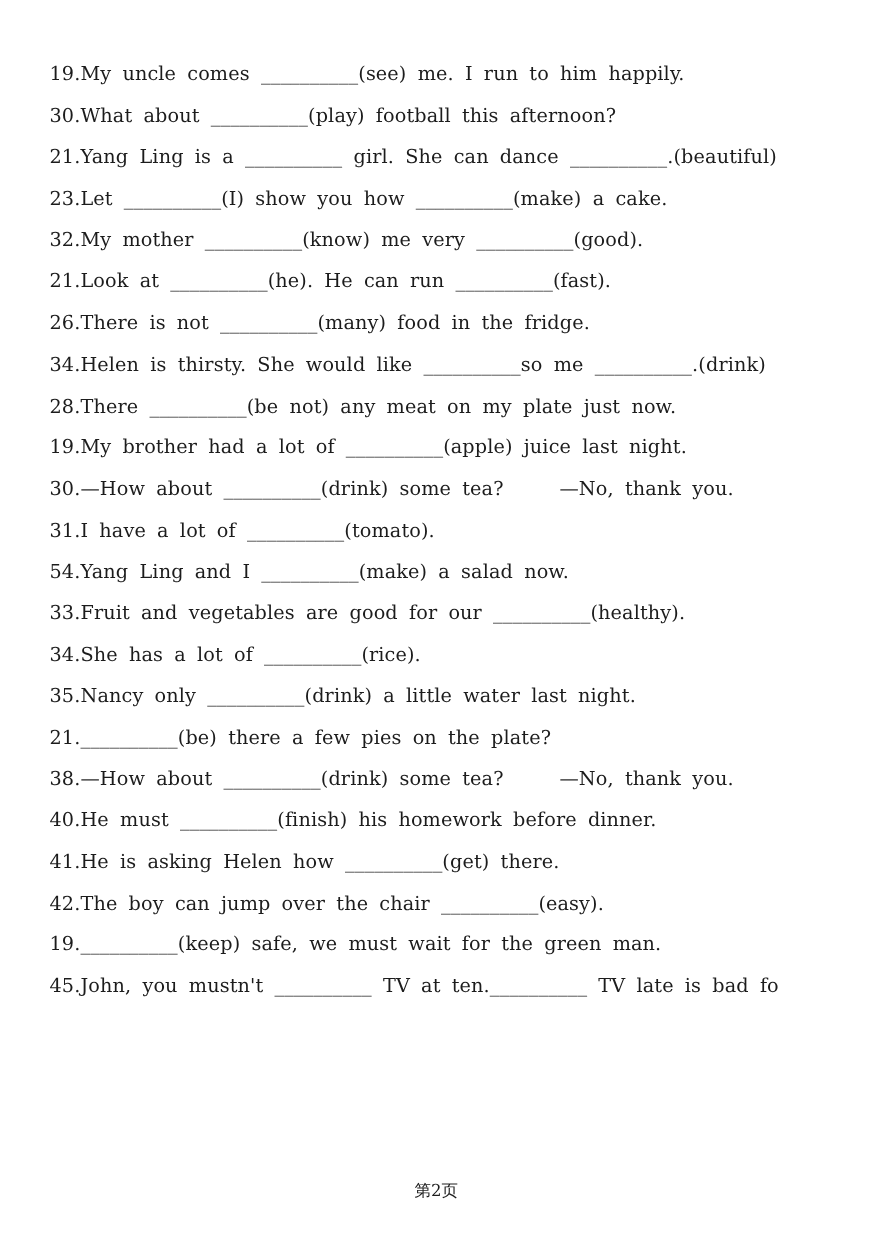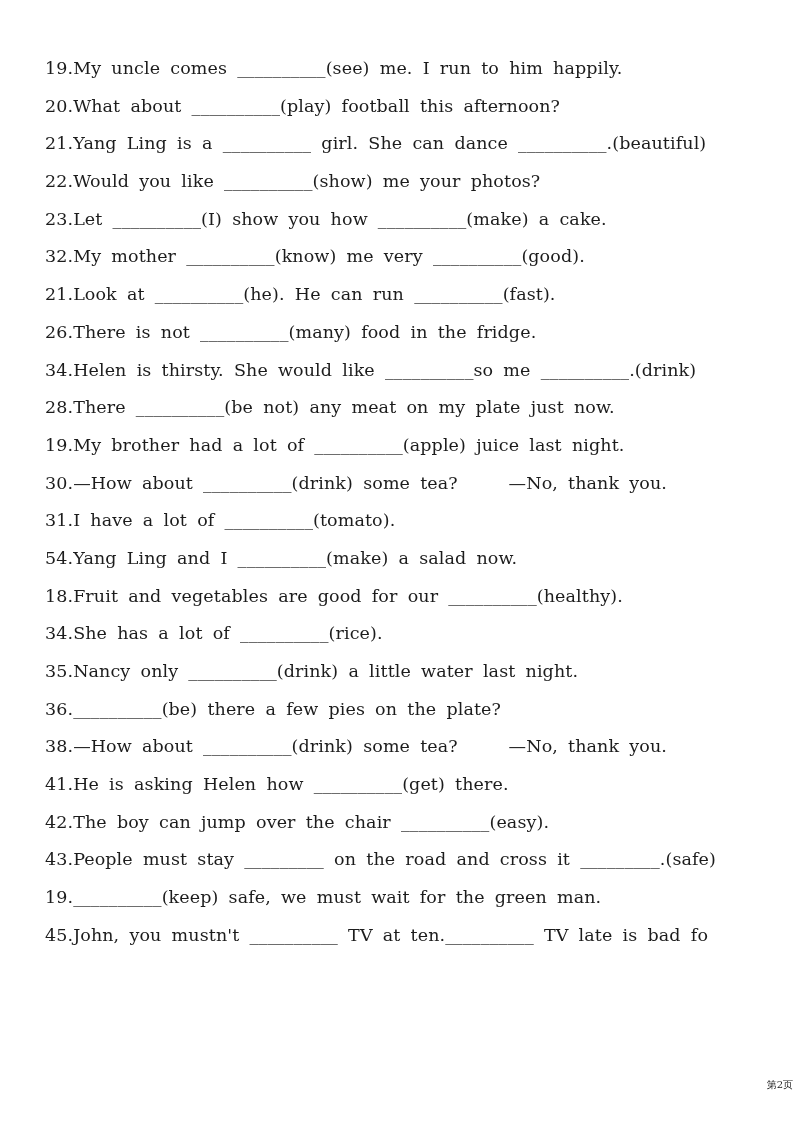--- a/index.html
+++ b/index.html
@@ -29,50 +29,49 @@
     font-size: 17.5px;
     white-space: pre;
     word-spacing: 4.5px;
     letter-spacing: 0.1px;
   }
   .footer {
     position: absolute;
     bottom: 30px;
     left: 0;
     width: 100%;
-    text-align: right;
-    font-size: 10px;
+    text-align: center;
+    font-size: 15px;
     color: #1c1c1c;
     font-family: "DejaVu Serif", "Liberation Serif", serif;
   }
 </style>
 </head>
 <body>
 
 <div class="page">
   <div class="content">
     <div class="line">19.My uncle comes __________(see) me. I run to him happily.</div>
-    <div class="line">20.What about __________(play) football this afternoon?</div>
+    <div class="line">30.What about __________(play) football this afternoon?</div>
     <div class="line">21.Yang Ling is a __________ girl. She can dance __________.(beautiful)</div>
-    <div class="line">22.Would you like __________(show) me your photos?</div>
     <div class="line">23.Let __________(I) show you how __________(make) a cake.</div>
     <div class="line">32.My mother __________(know) me very __________(good).</div>
     <div class="line">21.Look at __________(he). He can run __________(fast).</div>
     <div class="line">26.There is not __________(many) food in the fridge.</div>
     <div class="line">34.Helen is thirsty. She would like __________so me __________.(drink)</div>
     <div class="line">28.There __________(be not) any meat on my plate just now.</div>
     <div class="line">19.My brother had a lot of __________(apple) juice last night.</div>
     <div class="line">30.—How about __________(drink) some tea?     —No, thank you.</div>
     <div class="line">31.I have a lot of __________(tomato).</div>
     <div class="line">54.Yang Ling and I __________(make) a salad now.</div>
-    <div class="line">18.Fruit and vegetables are good for our __________(healthy).</div>
+    <div class="line">33.Fruit and vegetables are good for our __________(healthy).</div>
     <div class="line">34.She has a lot of __________(rice).</div>
     <div class="line">35.Nancy only __________(drink) a little water last night.</div>
-    <div class="line">36.__________(be) there a few pies on the plate?</div>
+    <div class="line">21.__________(be) there a few pies on the plate?</div>
     <div class="line">38.—How about __________(drink) some tea?     —No, thank you.</div>
+    <div class="line">40.He must __________(finish) his homework before dinner.</div>
     <div class="line">41.He is asking Helen how __________(get) there.</div>
     <div class="line">42.The boy can jump over the chair __________(easy).</div>
-    <div class="line">43.People must stay _________ on the road and cross it _________.(safe)</div>
     <div class="line">19.__________(keep) safe, we must wait for the green man.</div>
     <div class="line">45.John, you mustn't __________ TV at ten.__________ TV late is bad fo</div>
   </div>
   <div class="footer">第2页</div>
 </div>
 
 </body></html>

